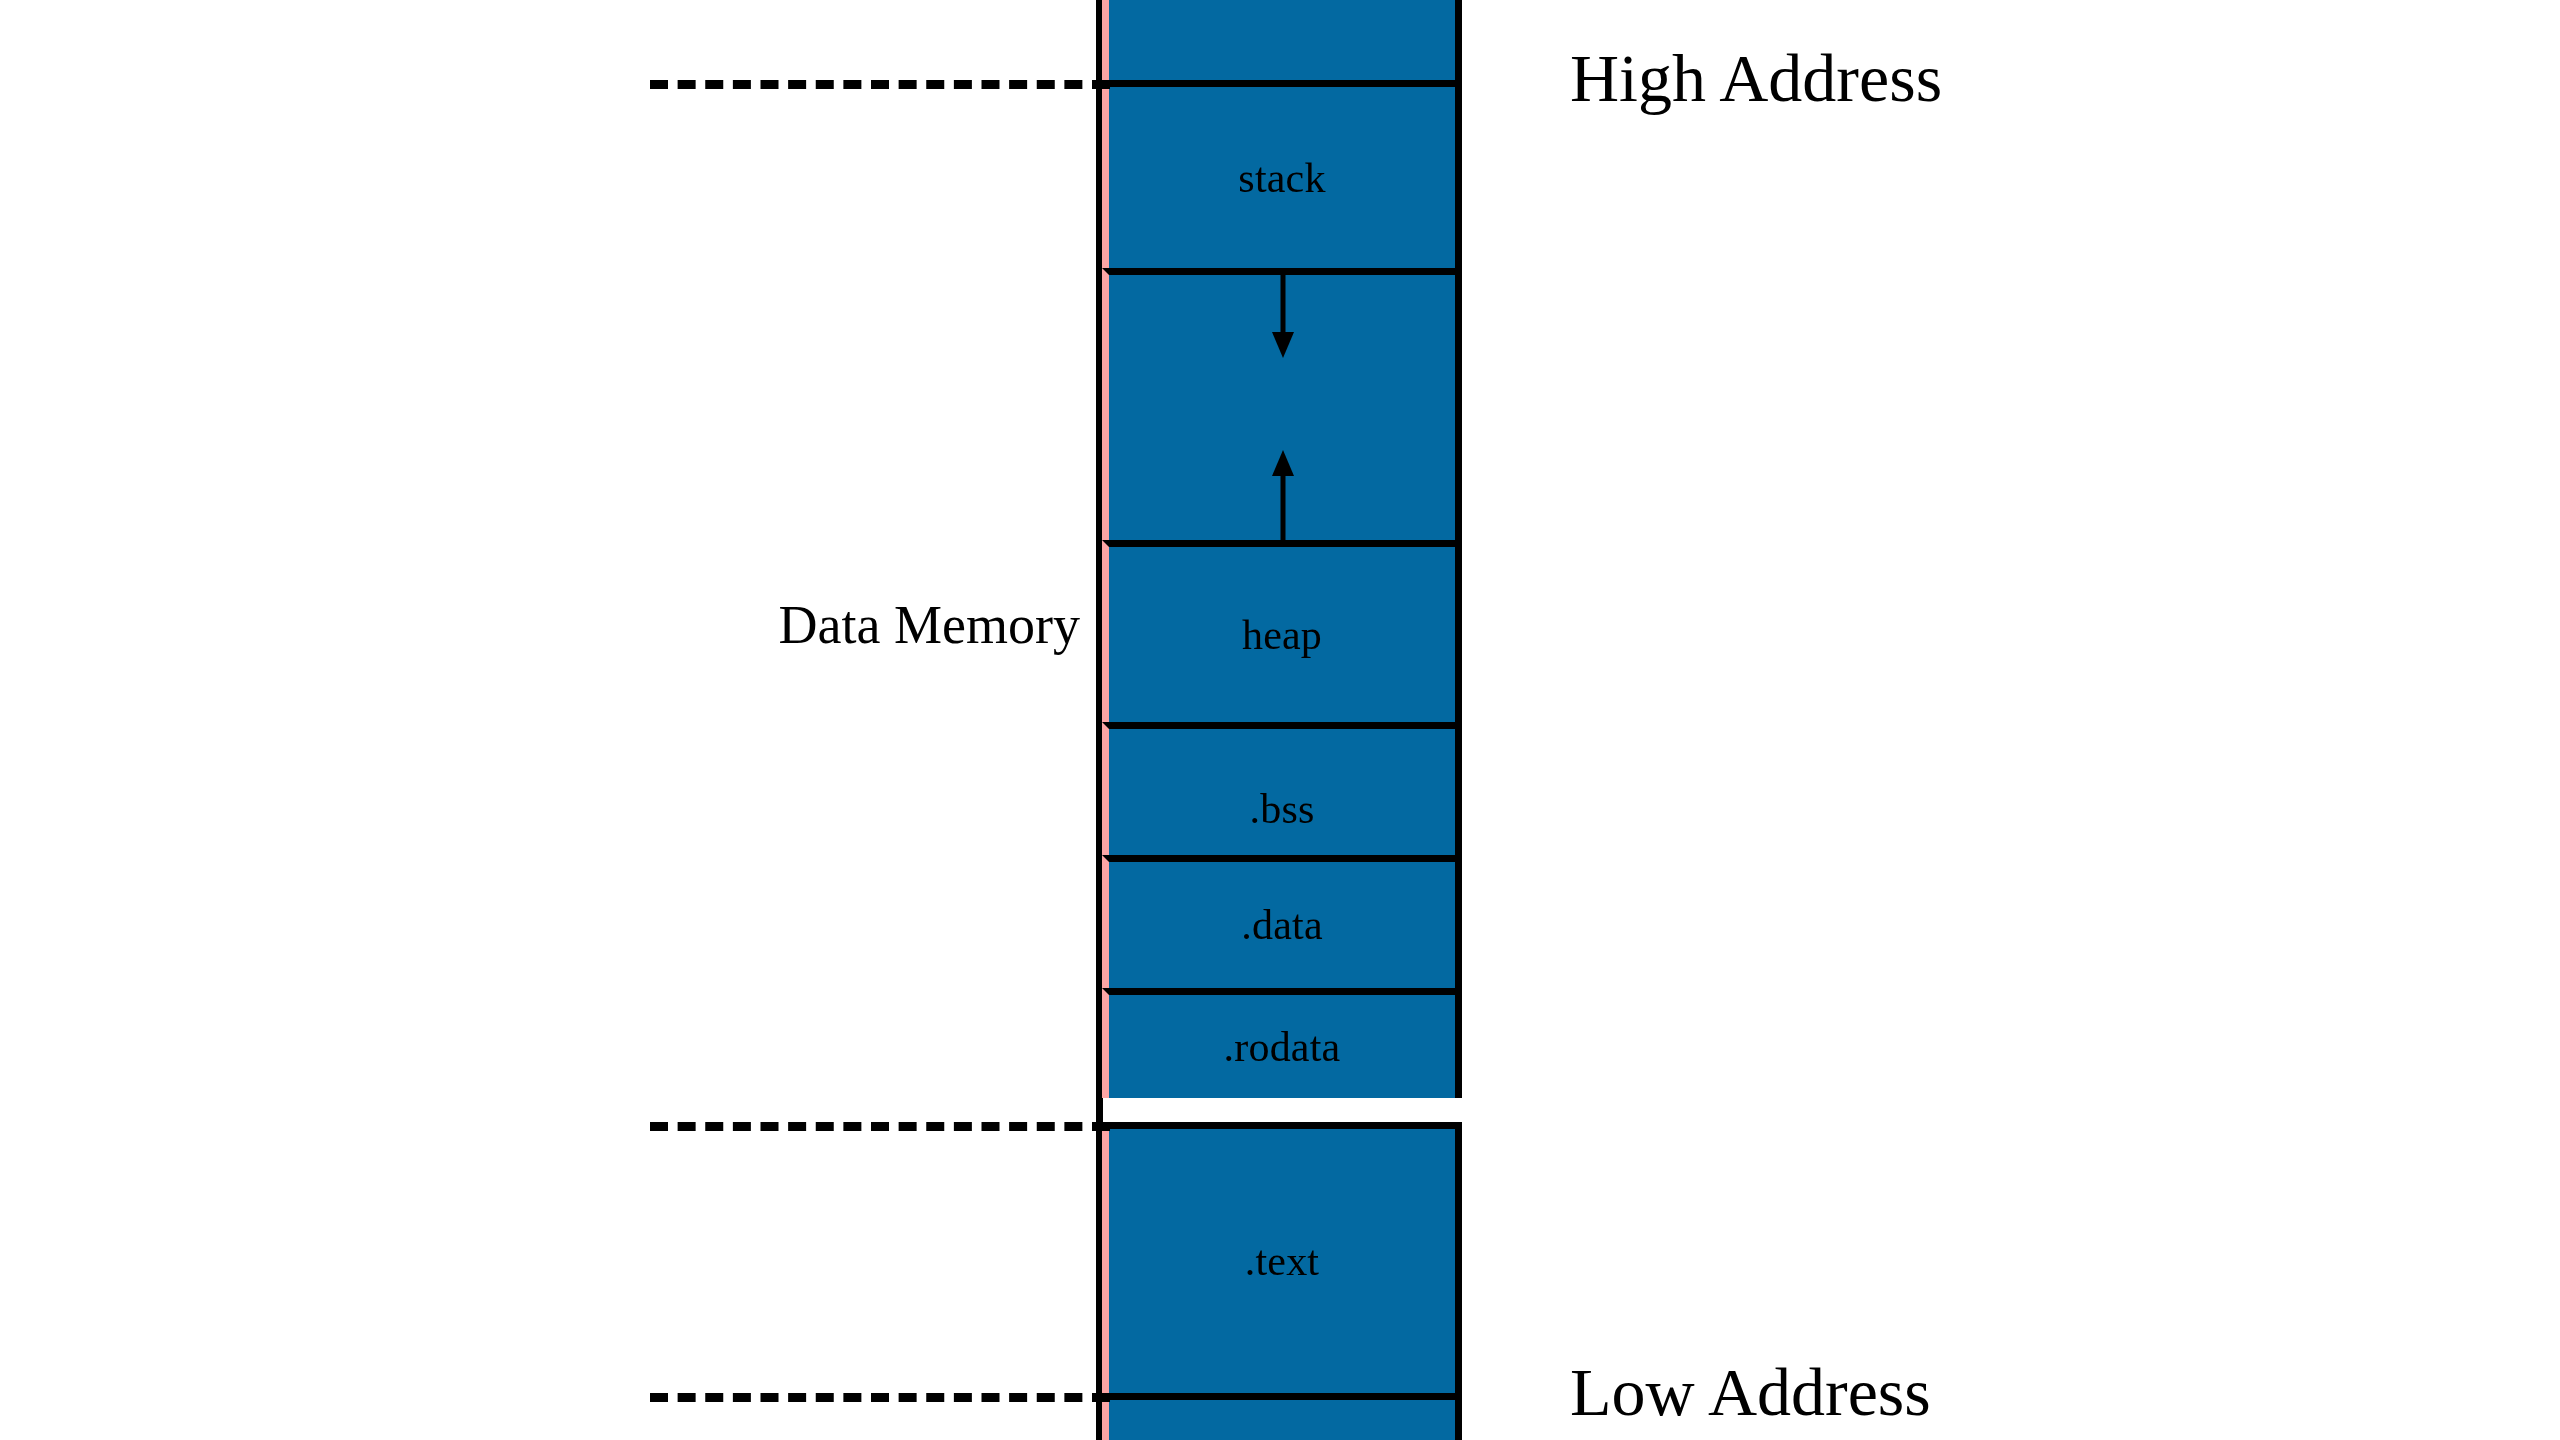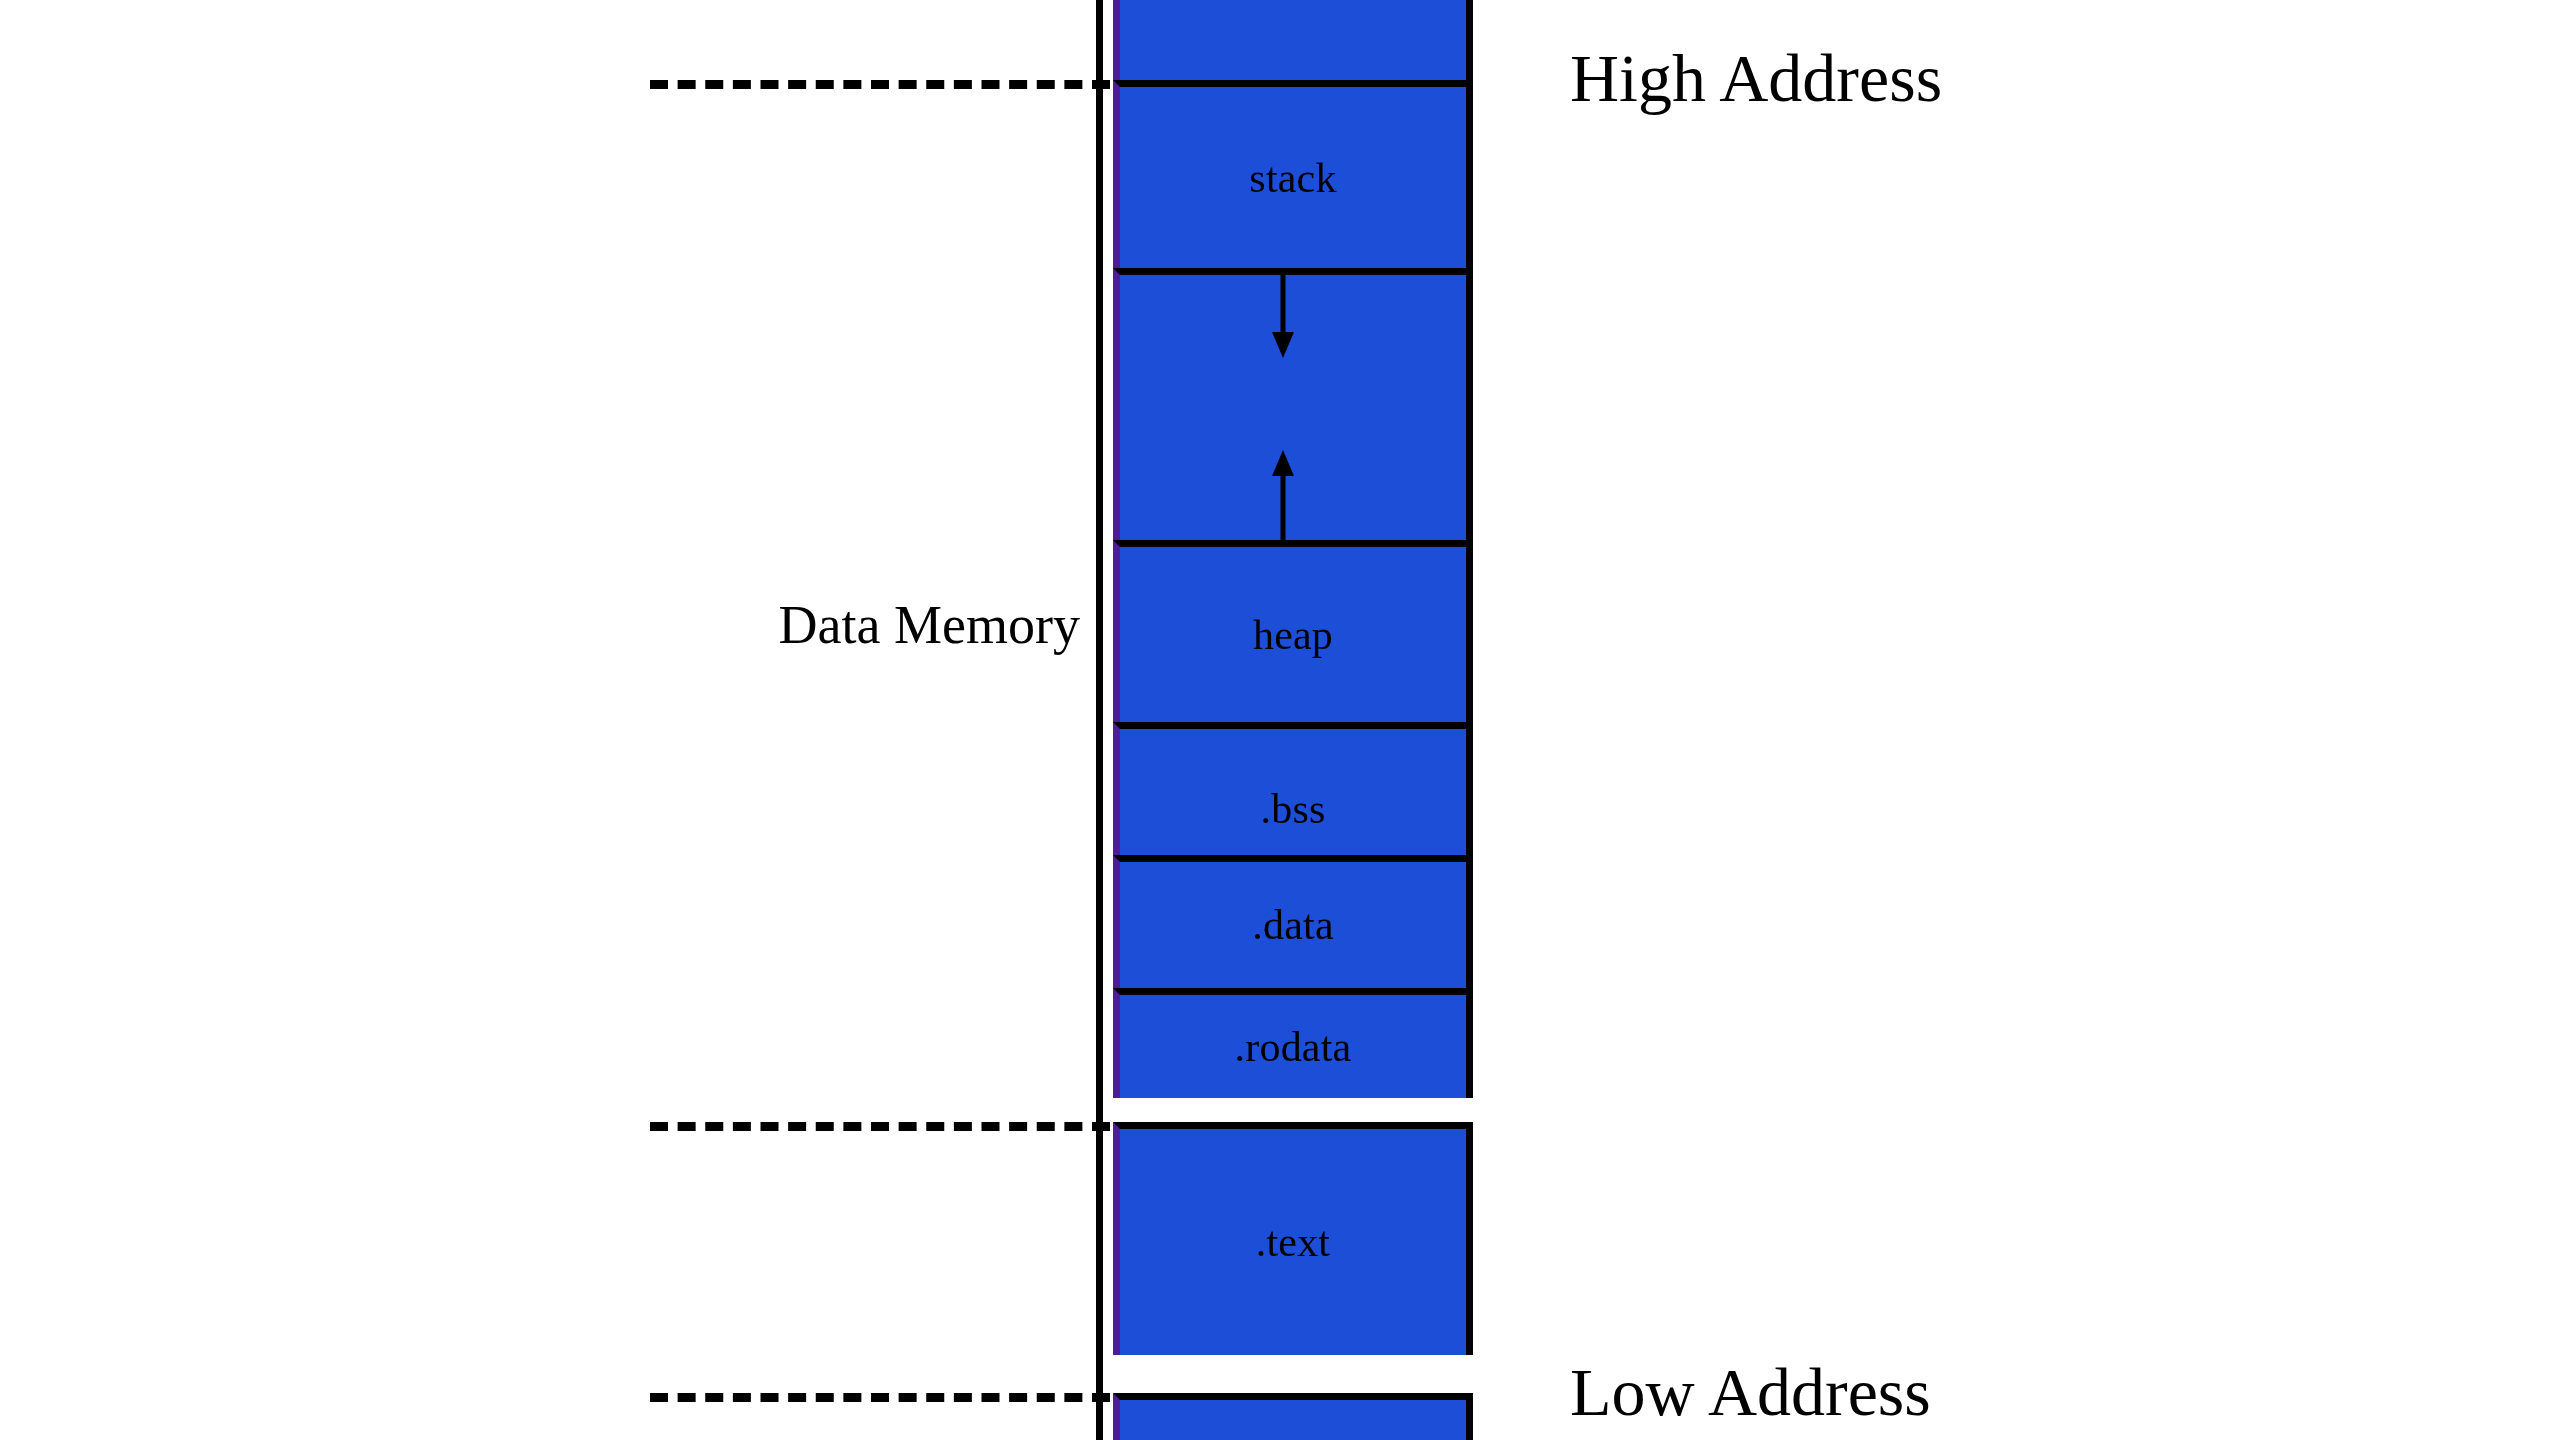--- a/index.html
+++ b/index.html
@@ -22,27 +22,27 @@
 
   
   .mem-column {
     position: absolute;
     left: 1100px;
     top: -8px;
     width: 360px;
   }
   .mem-row {
     position: absolute;
-    left: 13px;
+    left: 2px;
     width: 360px;
     box-sizing: border-box;
-    border-left: 7px solid #4c1d95;
+    border-left: 7px solid #fca5a5;
     border-right: 7px solid #000;
     border-top: 7px solid #000;
-    background: #1d4ed8;
+    background: #0369a1;
     display: flex;
     align-items: center;
     justify-content: center;
   }
   .mem-label {
     font-size: 42px;
     line-height: 1;
     letter-spacing: 0.2px;
     white-space: nowrap;
   }
@@ -122,21 +122,21 @@
     </div>
 
     <div class="mem-row" style="top:863px; height:133px;">
       <span class="mem-label">.data</span>
     </div>
 
     <div class="mem-row" style="top:996px; height:110px;">
       <span class="mem-label">.rodata</span>
     </div>
 
-    <div class="mem-row" style="top:1130px; height:233px;">
+    <div class="mem-row" style="top:1130px; height:271px;">
       <span class="mem-label">.text</span>
     </div>
 
     <div class="mem-row" style="top:1401px; height:55px;">
       <span class="mem-label"></span>
     </div>
 
   </div>
 
   <svg class="arrow-svg" style="top:268px; height:272px;" viewBox="0 0 360 272" xmlns="http://www.w3.org/2000/svg">

